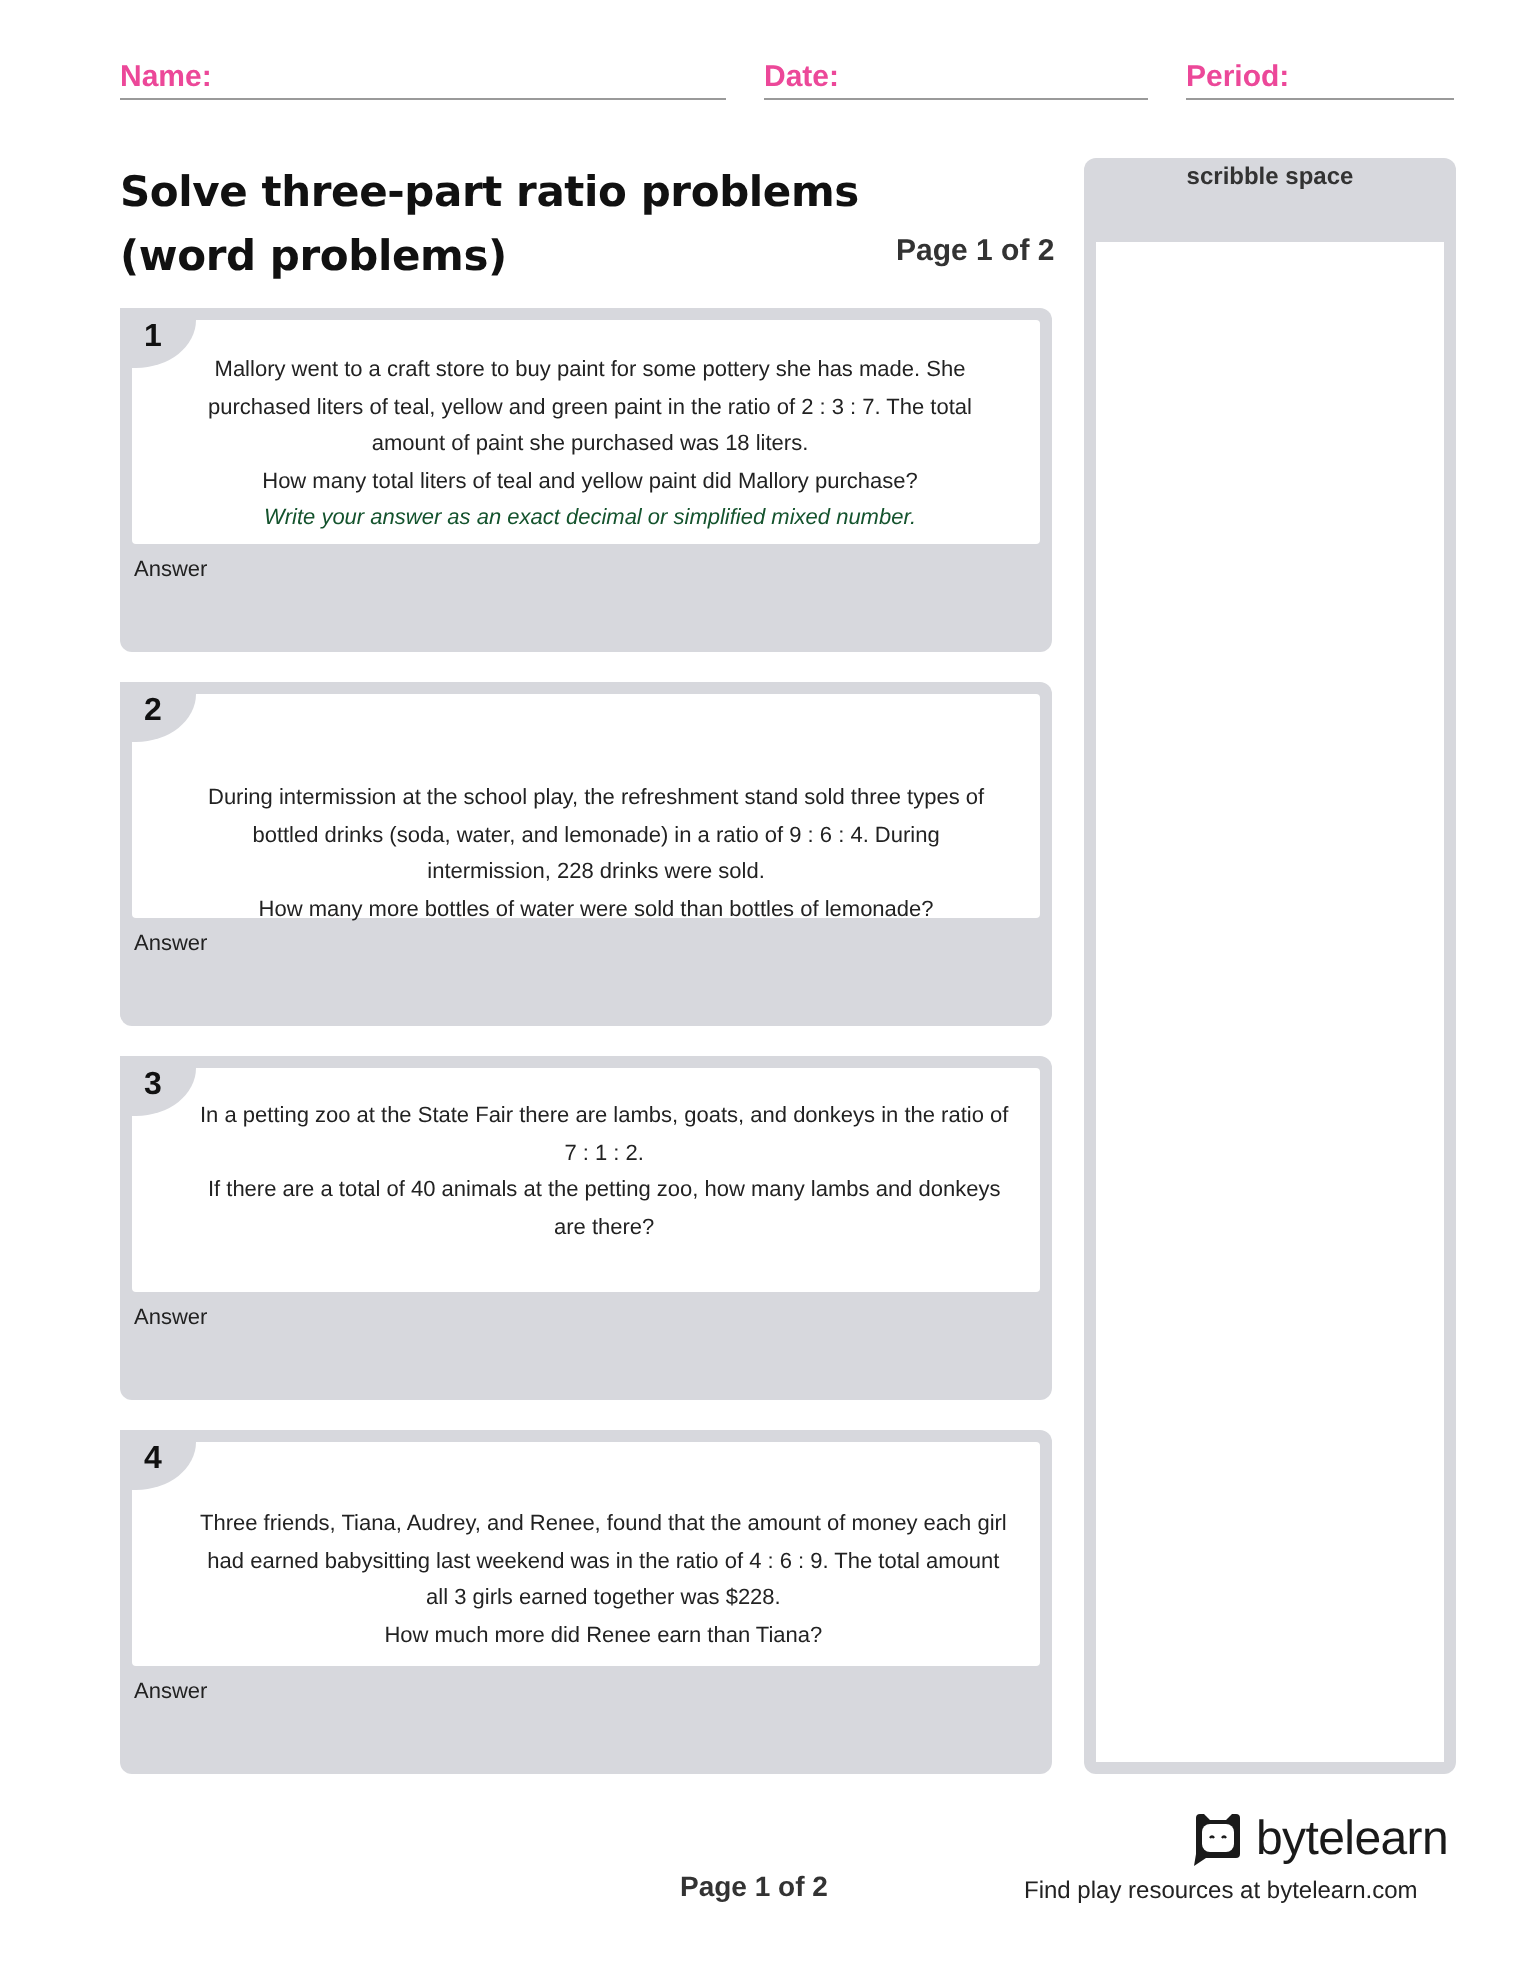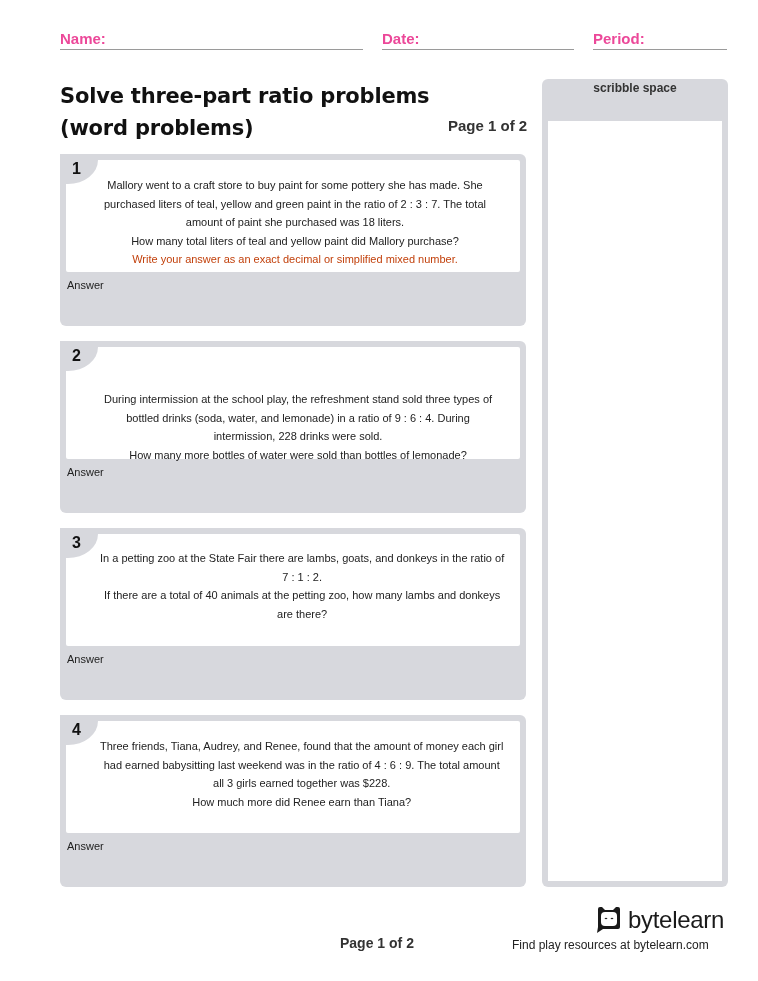--- a/index.html
+++ b/index.html
@@ -14,21 +14,21 @@
 
     .title { position: absolute; left: 60px; top: 80px; width: 380px; font-size: 21px; font-weight: bold; line-height: 32px; color: #111; font-family: "DejaVu Sans", sans-serif; letter-spacing: -0.2px; }
     .page-top { position: absolute; left: 448px; top: 117px; font-size: 15px; color: #333; font-weight: bold; }
 
     .q-card { position: absolute; left: 60px; width: 466px; background: #d7d8dd; border-radius: 6px; }
     .q-inner { position: absolute; left: 6px; top: 6px; right: 6px; background: #ffffff; border-radius: 2px; }
     .q-badge { position: absolute; left: 0; top: 0; width: 38px; height: 30px; background: #d7d8dd; border-bottom-right-radius: 30px 24px; }
     .q-num { position: absolute; left: 12px; top: 6px; font-size: 16px; font-weight: bold; color: #111; }
     .q-text { position: absolute; font-size: 11px; line-height: 18.5px; color: #222; text-align: center; }
     .q-text p { margin: 0; }
-    .q-hint { color: #c2410c; }
+    .q-hint { font-style: italic; color: #14532d; }
     .q-answer { position: absolute; left: 7px; font-size: 11px; color: #222; }
 
     .scribble { position: absolute; left: 542px; top: 79px; width: 186px; height: 808px; background: #d7d8dd; border-radius: 6px; }
     .scribble-label { position: absolute; left: 0; right: 0; top: 2px; text-align: center; font-size: 12px; font-weight: bold; color: #333; }
     .scribble-area { position: absolute; left: 6px; right: 6px; top: 42px; bottom: 6px; background: #ffffff; }
 
     .footer-page { position: absolute; left: 340px; top: 935px; font-size: 14px; font-weight: bold; color: #333; }
     .logo { position: absolute; left: 595px; top: 905px; height: 30px; display: flex; align-items: center; }
     .logo-text { font-size: 24px; color: #1a1a1a; margin-left: 5px; font-family: Liberation Sans, sans-serif; letter-spacing: -0.3px; }
     .footer-link { position: absolute; left: 512px; top: 938px; font-size: 12px; color: #222; }
@@ -92,21 +92,21 @@
     <p>are there?</p>
   </div>
   <div class="q-answer" style="top:125px;">Answer</div>
   <div style="position:absolute;left:6px;right:6px;top:140px;height:26px;"></div>
 </div>
 
 <div class="q-card" style="top:715px;height:172px;">
   <div class="q-inner" style="height:112px;"></div>
   <div class="q-badge"></div>
   <div class="q-num">4</div>
-  <div class="q-text" style="left:40px;top:22px;">
+  <div class="q-text" style="left:40px;top:38px;">
     <p>Three friends, Tiana, Audrey, and Renee, found that the amount of money each girl</p>
     <p>had earned babysitting last weekend was in the ratio of 4 : 6 : 9. The total amount</p>
     <p>all 3 girls earned together was $228.</p>
     <p>How much more did Renee earn than Tiana?</p>
   </div>
   <div class="q-answer" style="top:125px;">Answer</div>
   <div style="position:absolute;left:6px;right:6px;top:140px;height:26px;"></div>
 </div>
 
 <div class="scribble">

